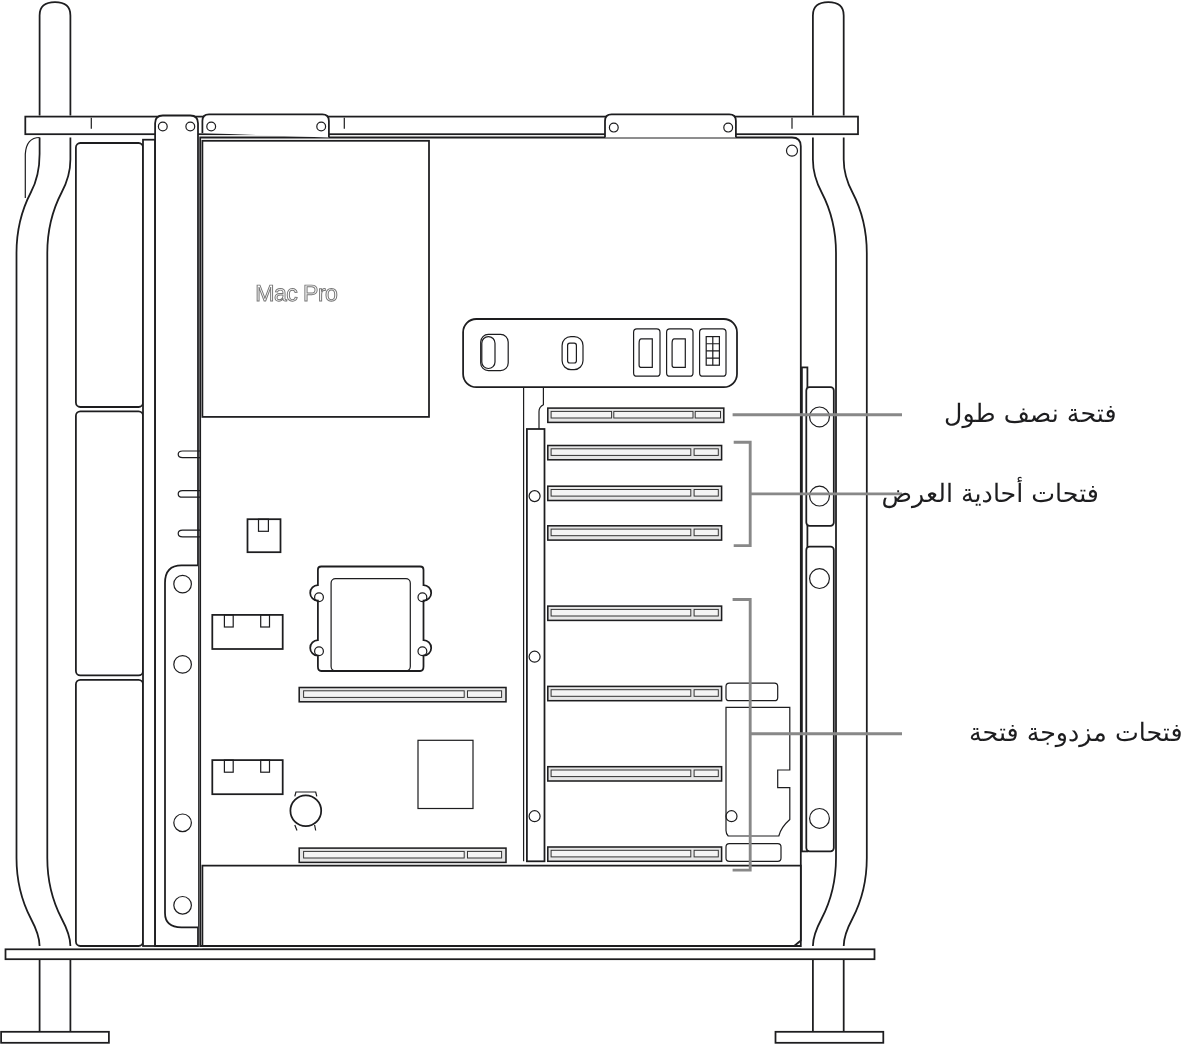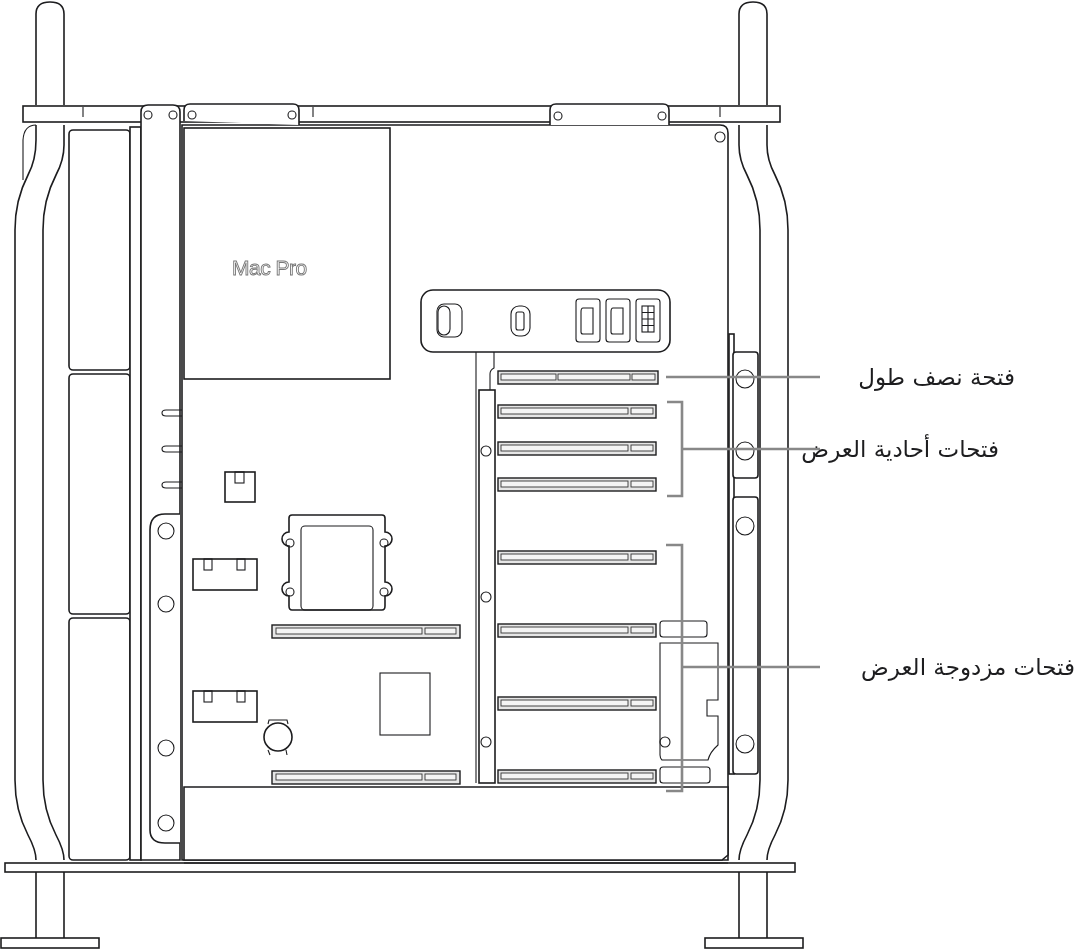--- a/index.html
+++ b/index.html
@@ -228,13 +228,13 @@
     <line class="callout" x1="666" y1="377" x2="820" y2="377"></line>
     <path class="callout" d="M667 402 L682 402 L682 496 L667 496 M682 449 L820 449"></path>
     <path class="callout" d="M666 545 L682 545 L682 791 L666 791 M682 667 L820 667"></path>
   </g>
 </svg>
 
 <div class="logo" style="left:232px; top:256px;"> Mac Pro</div>
 
 <div class="label" style="right:70px; top:366px;">فتحة نصف طول</div>
 <div class="label" style="right:86px; top:438px;">فتحات أحادية العرض</div>
-<div class="label" style="right:10px; top:656px;">فتحات مزدوجة العرض</div>
+<div class="label" style="right:10px; top:656px;">فتحات مزدوجة فتحة</div>
 
 </body></html>

